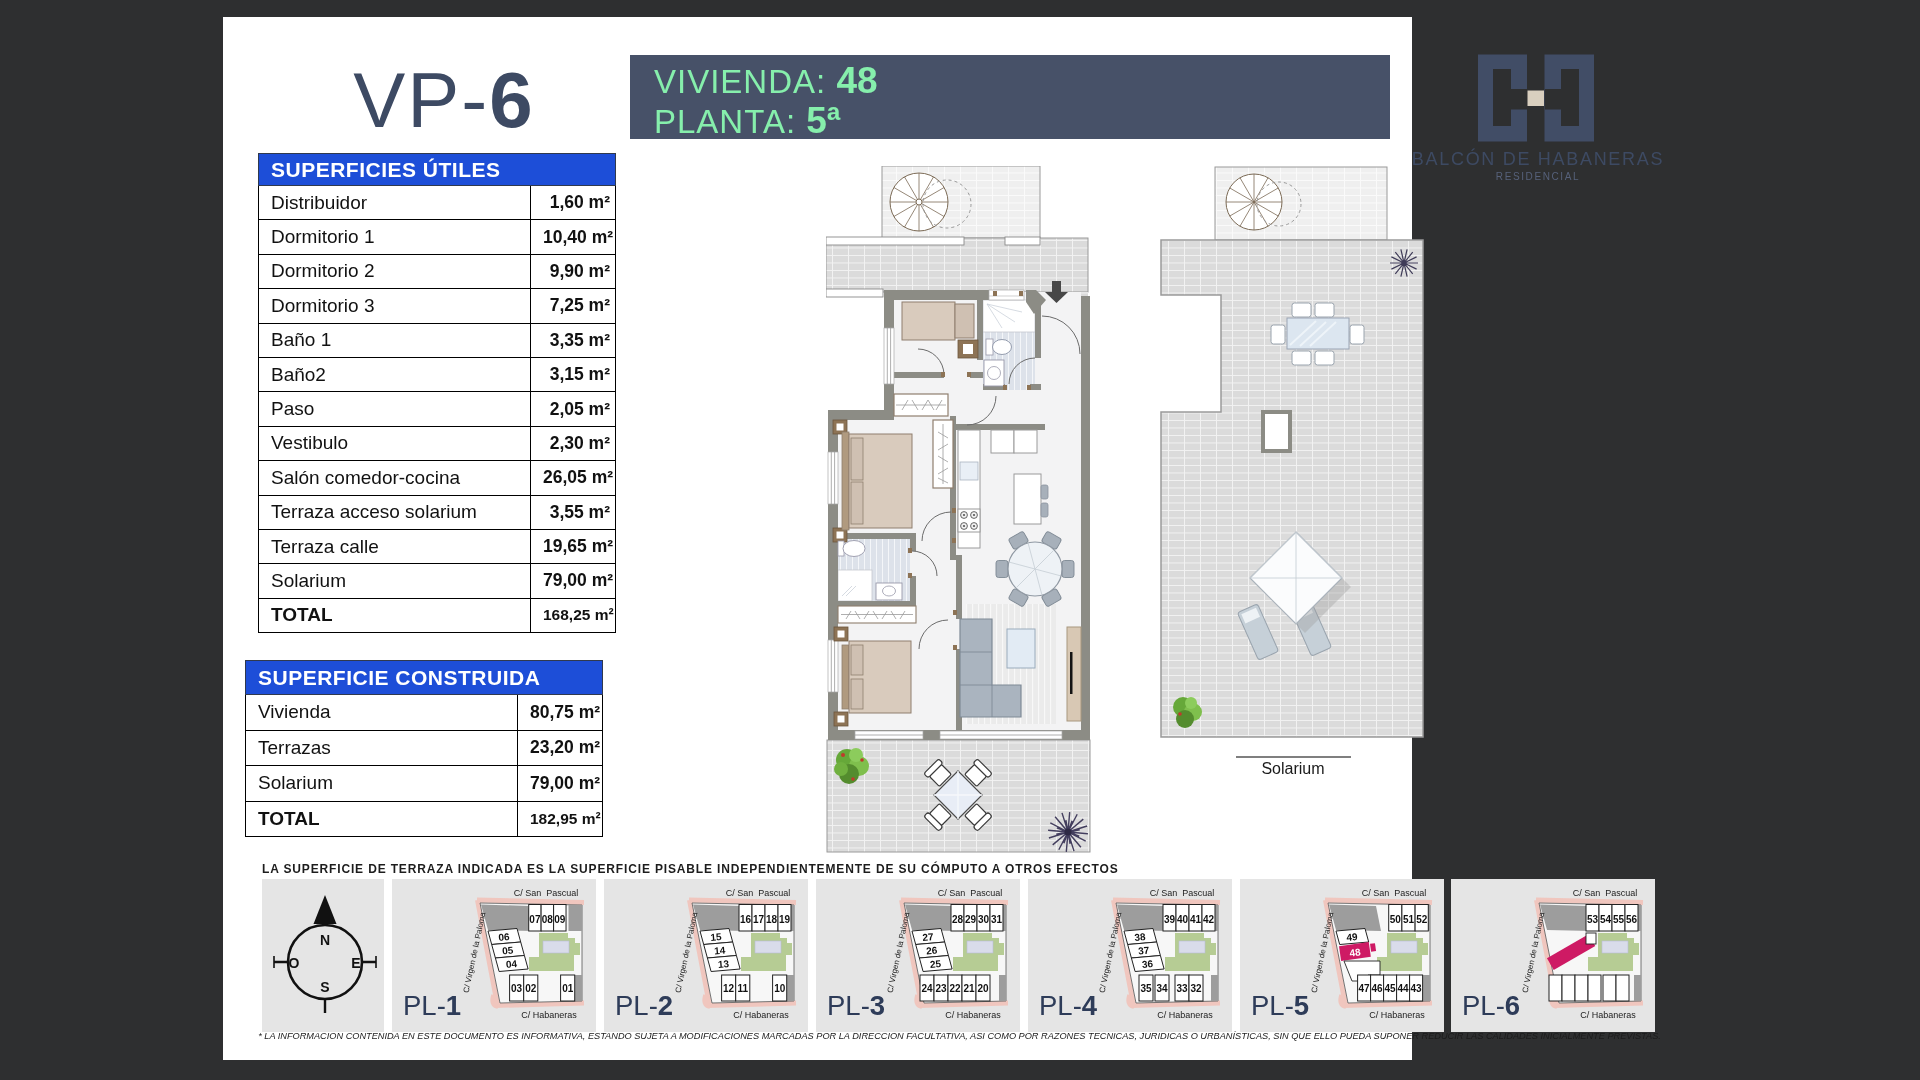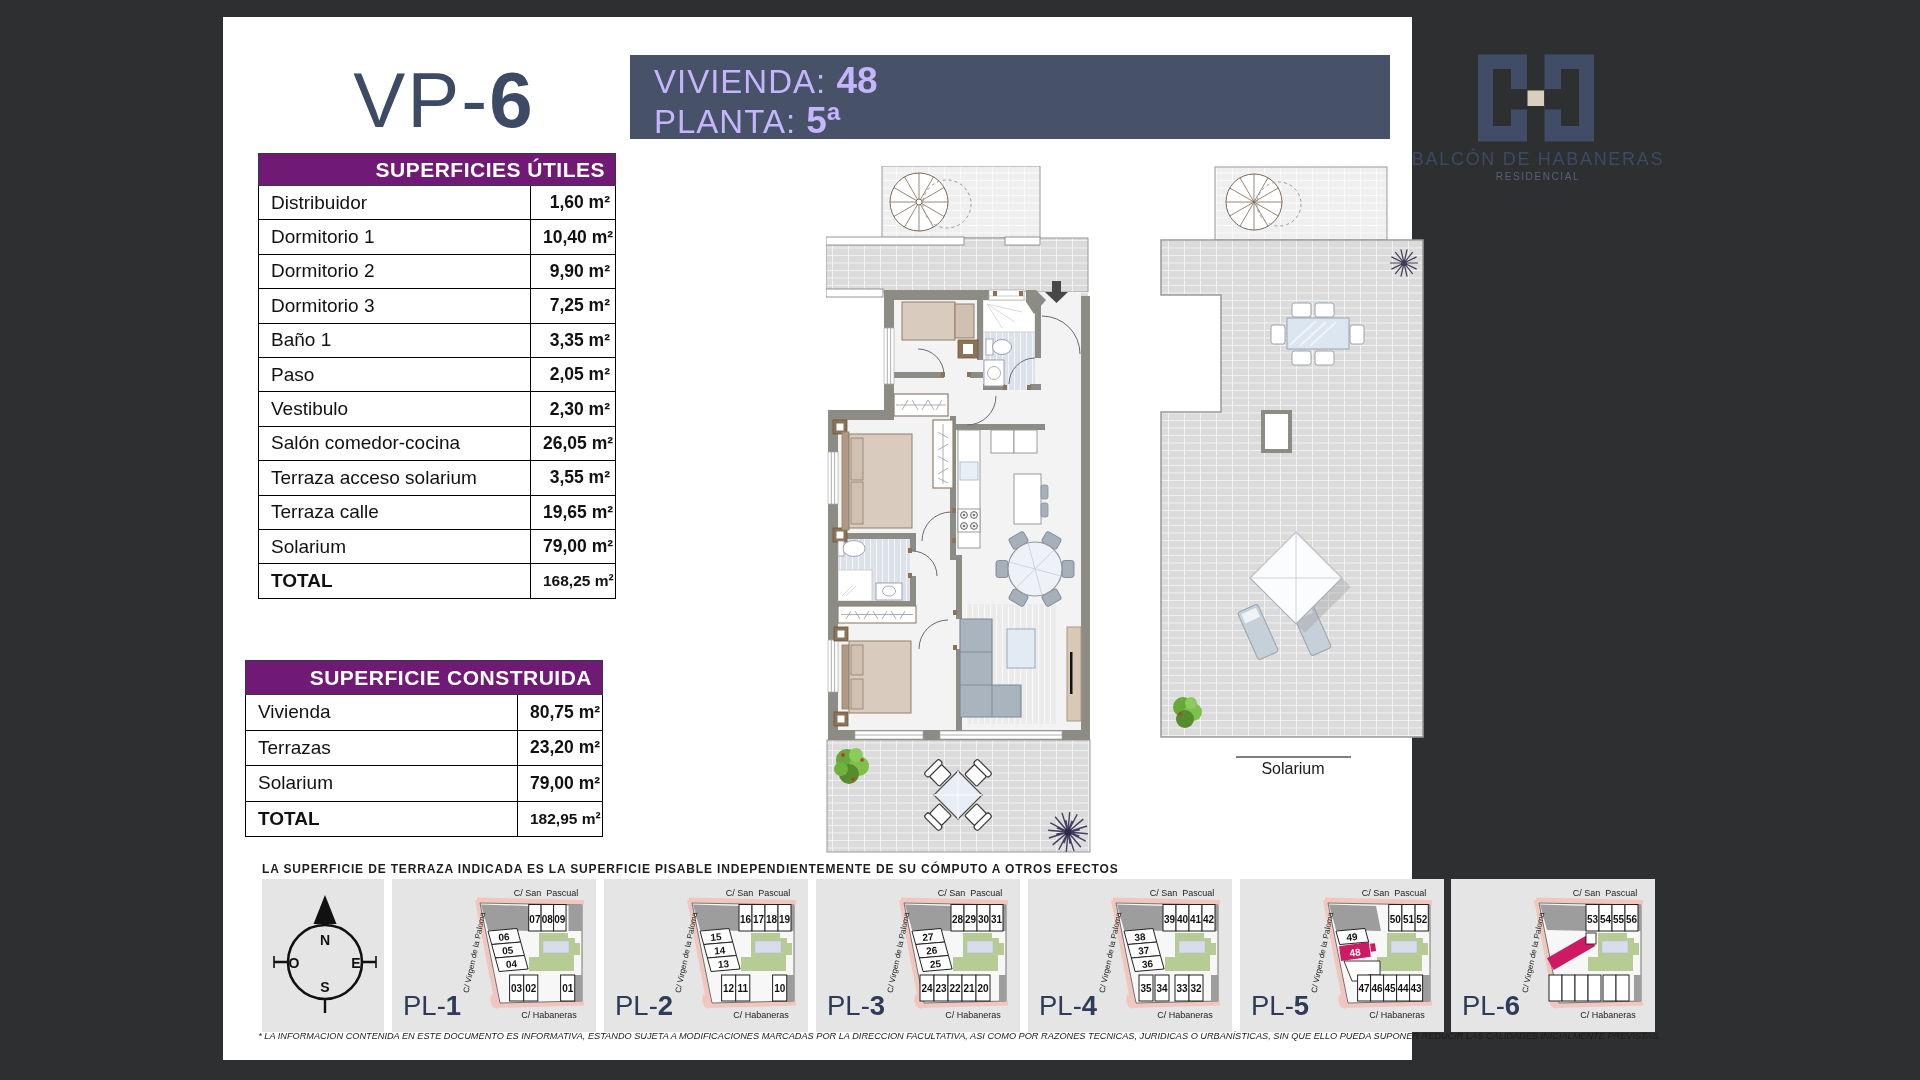--- a/index.html
+++ b/index.html
@@ -1,27 +1,27 @@
 <!DOCTYPE html>
 <html><head><meta charset="utf-8">
 <style>
 *{margin:0;padding:0;box-sizing:border-box}
 html,body{width:1920px;height:1080px;overflow:hidden;background:#2e2f30;
  font-family:"Liberation Sans",sans-serif;}
 .page{position:absolute;left:223px;top:17px;width:1189px;height:1043px;background:#ffffff;}
 .abs{position:absolute}
 .title{left:126px;top:38px;width:190px;text-align:center;font-size:78px;color:#3d4a63;letter-spacing:2px;}
 .title b{font-weight:700}
-.vbox{left:407px;top:38px;width:760px;height:84px;background:#475168;color:#c4b5fd;
+.vbox{left:407px;top:38px;width:760px;height:84px;background:#475168;color:#86efac;
  padding:6px 0 0 24px;font-size:33px;letter-spacing:1px;line-height:39px;}
 .vbox .num{font-weight:700;font-size:37px;letter-spacing:0}
 table{border-collapse:collapse;table-layout:fixed;background:#fff}
 td{border:1.4px solid #000;font-size:19px;color:#111;padding:0 10px 0 12px;overflow:hidden;white-space:nowrap}
 td.v{text-align:right;padding-right:5px;font-weight:600;font-size:17.5px}
-.thead{background:#701a75;color:#fff;font-weight:700;text-align:right;font-size:21px;letter-spacing:.5px;border:1.4px solid #30394d}
+.thead{background:#1d4ed8;color:#fff;font-weight:700;text-align:left;font-size:21px;letter-spacing:.5px;border:1.4px solid #30394d}
 .tot td{font-weight:700}
 .tot td.v{font-size:15.5px;padding-right:4px}
 .note1{left:39px;top:845px;width:1200px;font-size:12px;font-weight:700;color:#1d1d1d;letter-spacing:.85px}
 .foot{left:0;top:1014px;width:1473px;text-align:center;font-style:italic;font-weight:400;font-size:9.2px;color:#1b1b1b;white-space:nowrap;letter-spacing:0}
 .mini{top:862px;height:153px;background:#e5e5e5}
 </style></head><body>
 
 <div class="page">
 
 <div class="abs title">VP-<b>6</b></div>
@@ -65,20 +65,24 @@
           <td style="height:34.4px">Dormitorio 2</td>
           <td class="v">9,90 m²</td>
         </tr>
 <tr>
           <td style="height:34.4px">Dormitorio 3</td>
           <td class="v">7,25 m²</td>
         </tr>
 <tr>
           <td style="height:34.4px">Baño 1</td>
           <td class="v">3,35 m²</td>
+        </tr>
+<tr>
+          <td style="height:34.4px">Baño2</td>
+          <td class="v">3,15 m²</td>
         </tr>
 <tr>
           <td style="height:34.4px">Paso</td>
           <td class="v">2,05 m²</td>
         </tr>
 <tr>
           <td style="height:34.4px">Vestibulo</td>
           <td class="v">2,30 m²</td>
         </tr>
 <tr>

